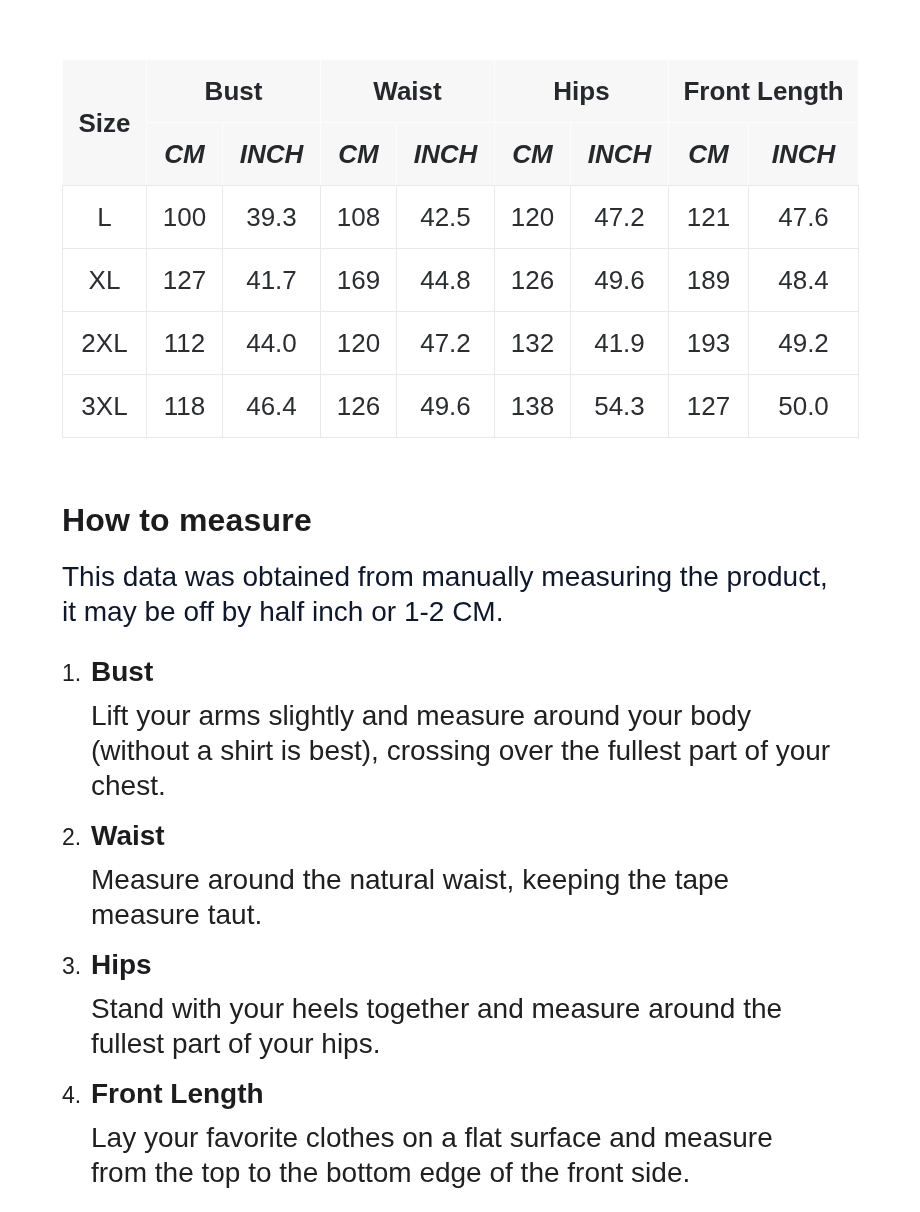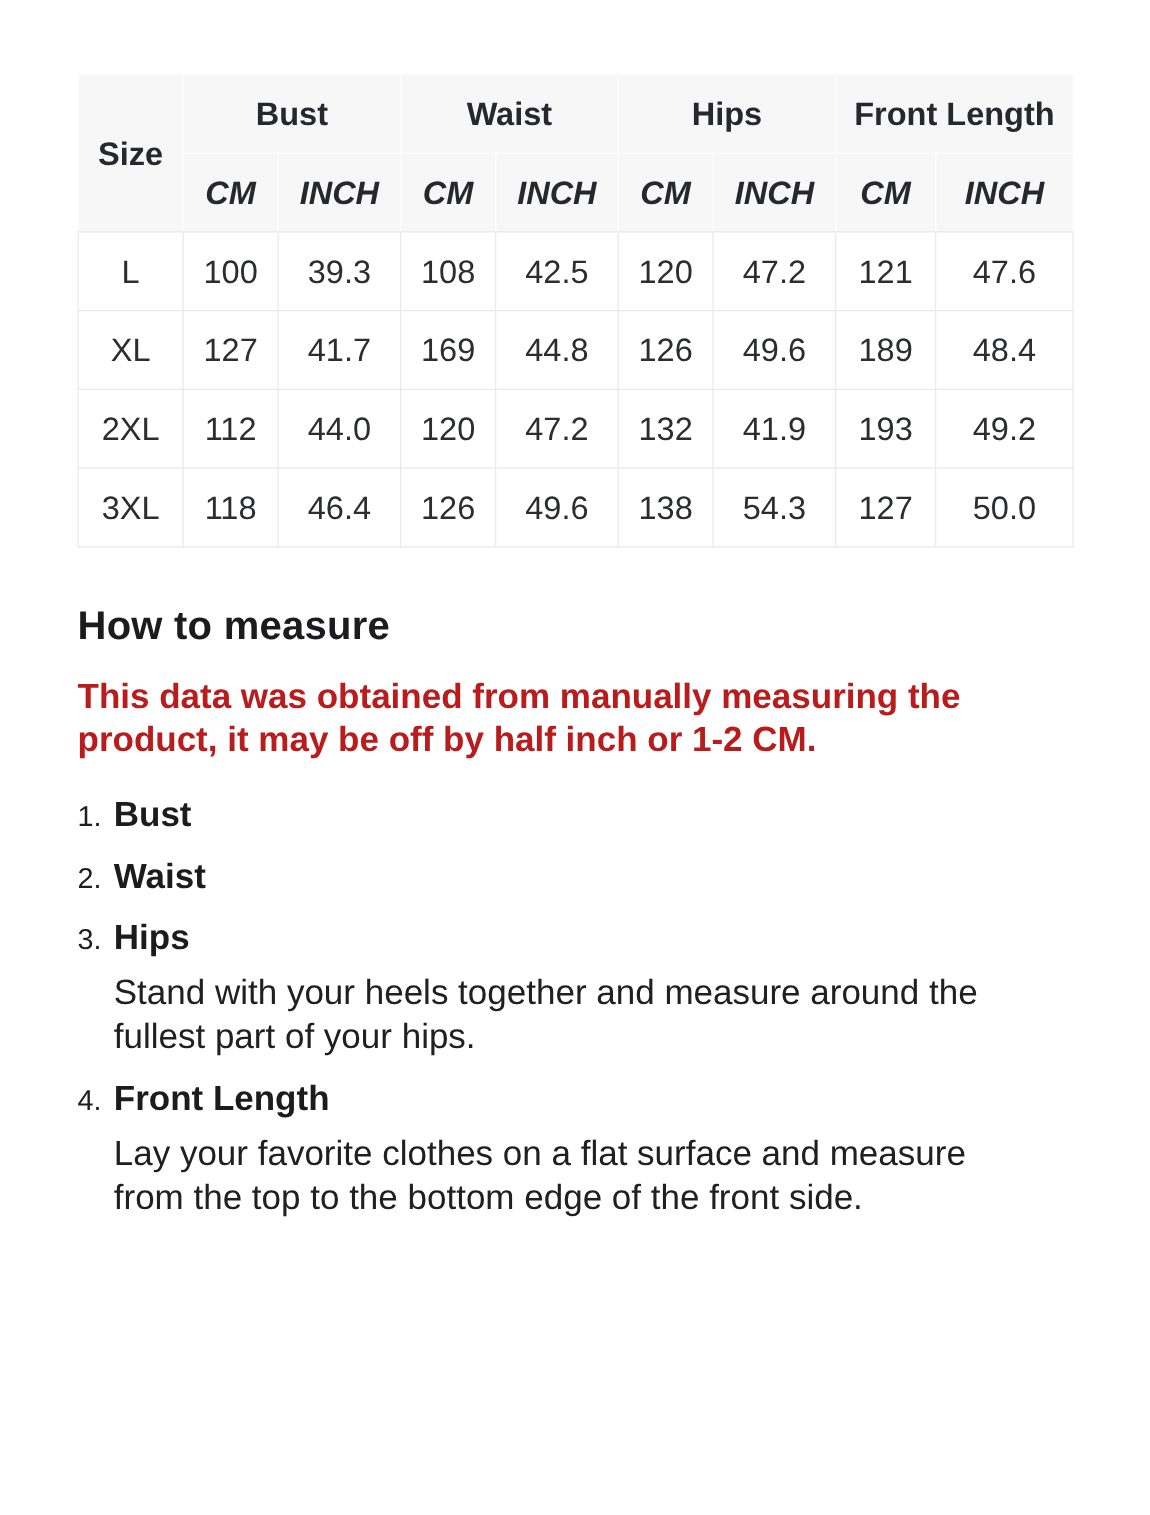--- a/index.html
+++ b/index.html
@@ -48,34 +48,33 @@
   .size-table thead th.size-th {
     border-bottom-color: #e9e9eb;
   }
   .size-table tbody td {
     color: #2b2d30;
     background: #ffffff;
   }
 
   
   h2.section-title {
-    margin: 44px 0 20px 0;
+    margin: 64px 0 20px 0;
     font-size: 32px;
     line-height: 37px;
     font-weight: 700;
     color: #1c1c1e;
     letter-spacing: 0.2px;
   }
   p.intro {
     margin: 0 0 26px 0;
     font-size: 28px;
     line-height: 35px;
     max-width: 772px;
-    color: #b91c1c;
-    font-weight: bold;
+    color: #0f172a;
   }
   ol.steps {
     list-style: none;
     margin: 0;
     padding: 0;
   }
   li.step {
     margin: 0 0 16px 0;
   }
   .step-head {
@@ -190,26 +189,28 @@
   <h2 class="section-title">How to measure</h2>
 
   <p class="intro">This data was obtained from manually measuring the product, it may be off by half inch or 1-2 CM.</p>
 
   <ol class="steps">
     <li class="step">
       <div class="step-head">
         <span class="step-num">1.</span>
         <span class="step-title">Bust</span>
       </div>
+      <p class="step-desc">Lift your arms slightly and measure around your body (without a shirt is best), crossing over the fullest part of your chest.</p>
     </li>
     <li class="step">
       <div class="step-head">
         <span class="step-num">2.</span>
         <span class="step-title">Waist</span>
       </div>
+      <p class="step-desc">Measure around the natural waist, keeping the tape measure taut.</p>
     </li>
     <li class="step">
       <div class="step-head">
         <span class="step-num">3.</span>
         <span class="step-title">Hips</span>
       </div>
       <p class="step-desc">Stand with your heels together and measure around the fullest part of your hips.</p>
     </li>
     <li class="step">
       <div class="step-head">

